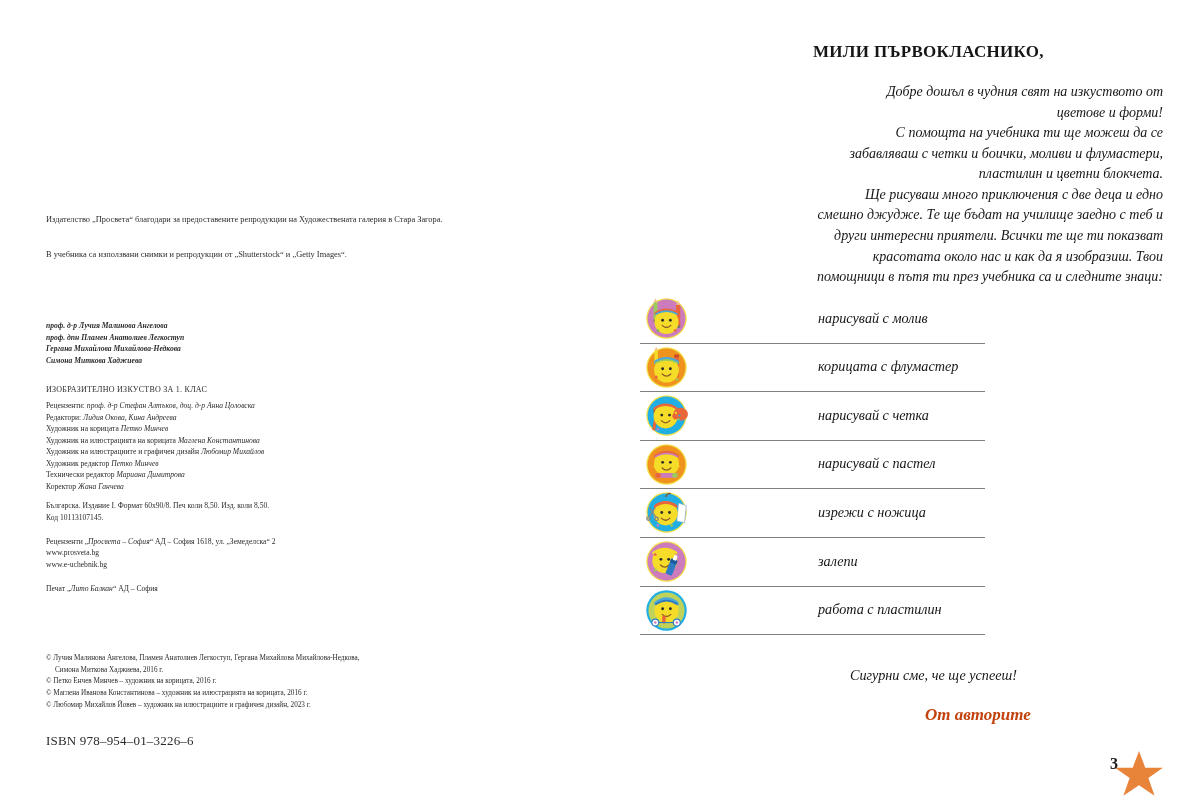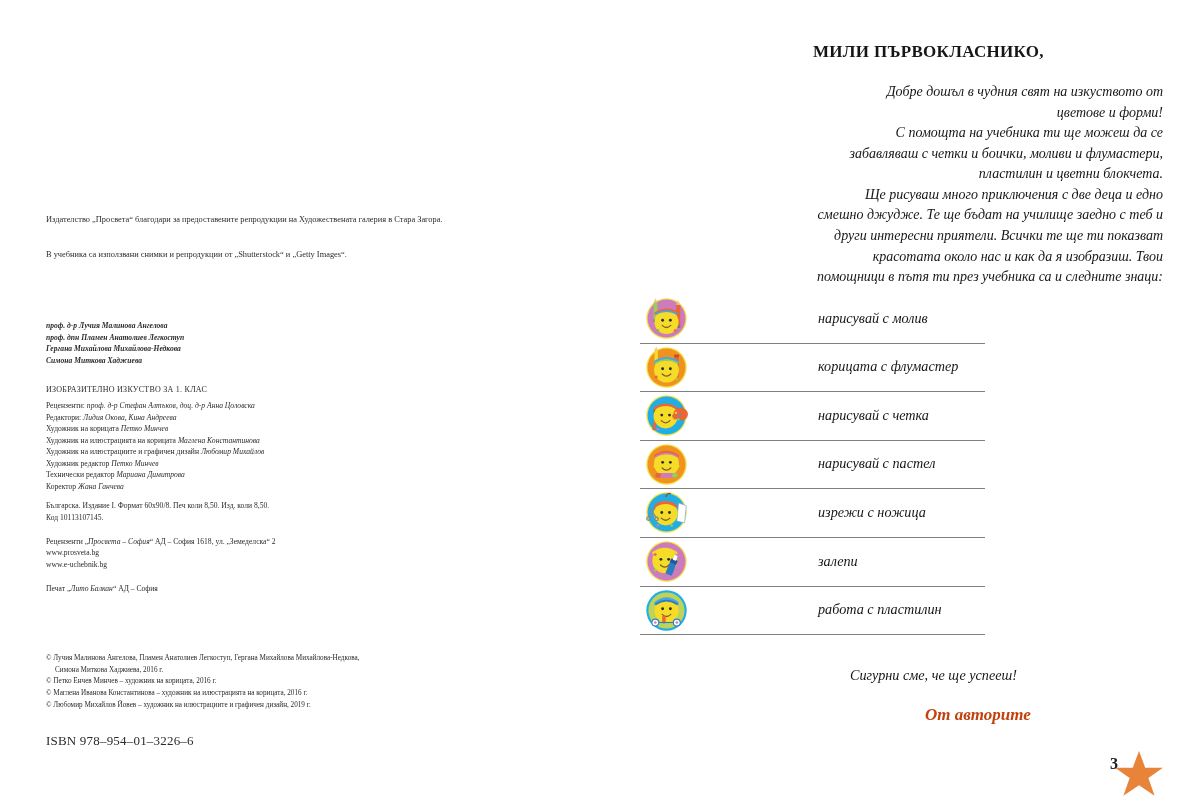--- a/index.html
+++ b/index.html
@@ -248,21 +248,21 @@
       <div class="imprint-group">
         <div><span>Печат „</span><span class="it">Лито Балкан</span><span>“ АД – София</span></div>
       </div>
     </div>
 
     <div class="copyright-block">
       <div>© Лучия Малинова Ангелова, Пламен Анатолиев Легкоступ, Гергана Михайлова Михайлова-Недкова,</div>
       <span class="cont">Симона Миткова Хаджиева, 2016 г.</span>
       <div>© Петко Енчев Минчев – художник на корицата, 2016 г.</div>
       <div>© Маглена Иванова Константинова – художник на илюстрацията на корицата, 2016 г.</div>
-      <div>© Любомир Михайлов Йовев – художник на илюстрациите и графичен дизайн, 2019 г.</div>
+      <div>© Любомир Михайлов Йовев – художник на илюстрациите и графичен дизайн, 2023 г.</div>
     </div>
 
     <div class="isbn-line">ISBN 978–954–01–3226–6</div>
   </div>
 
   <div class="right-col">
 
     <div class="greeting-heading">МИЛИ ПЪРВОКЛАСНИКО,</div>
 
     <div class="intro-text">

